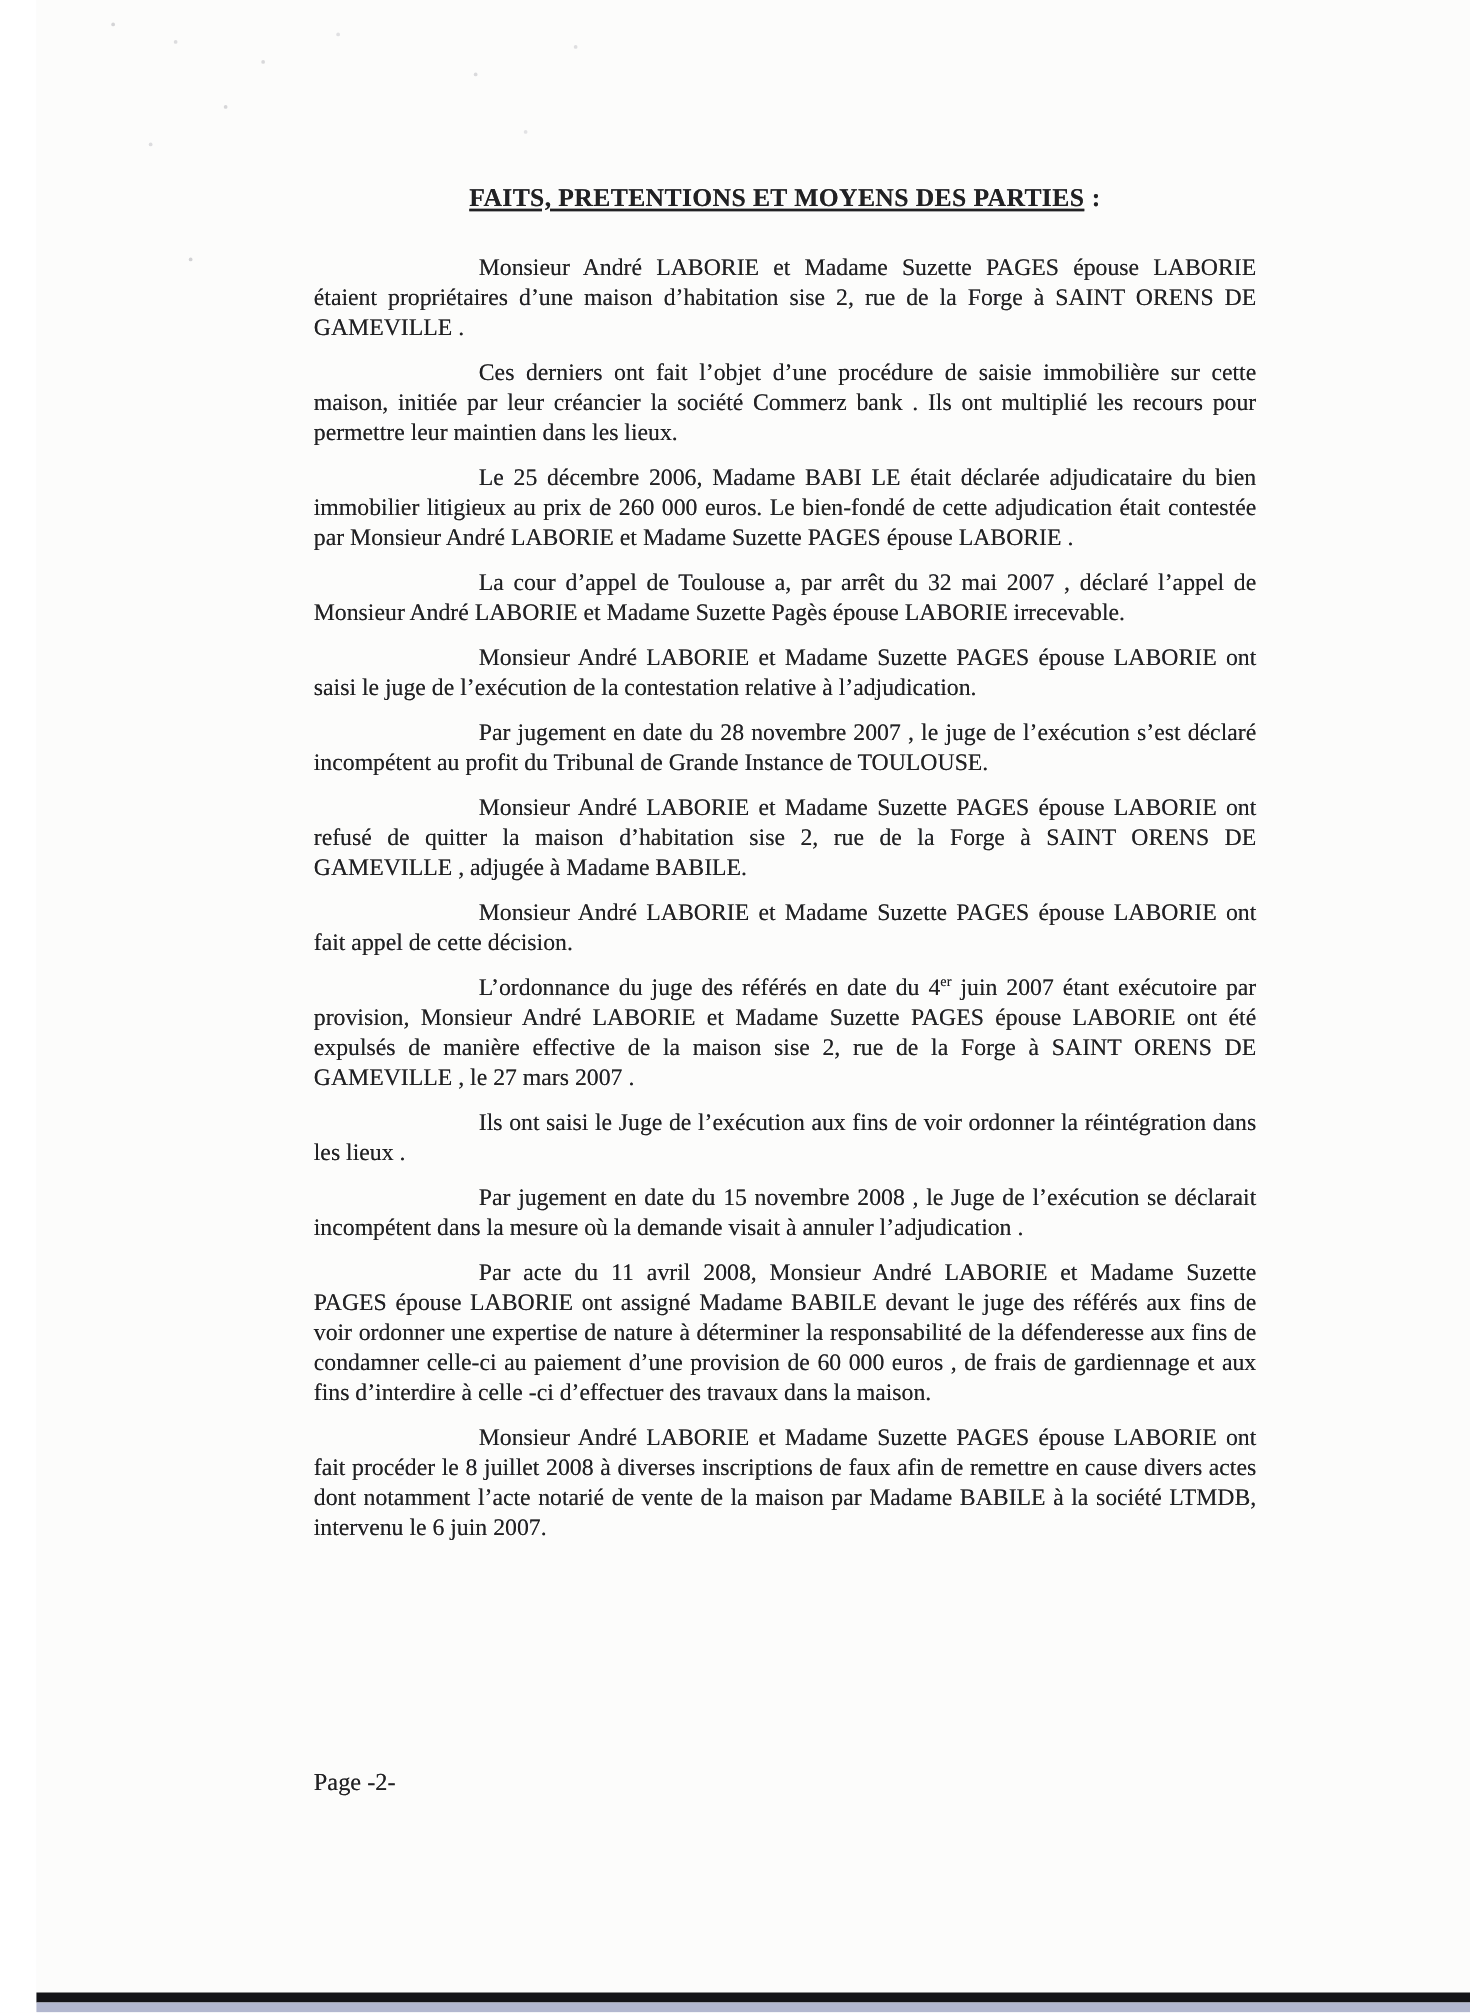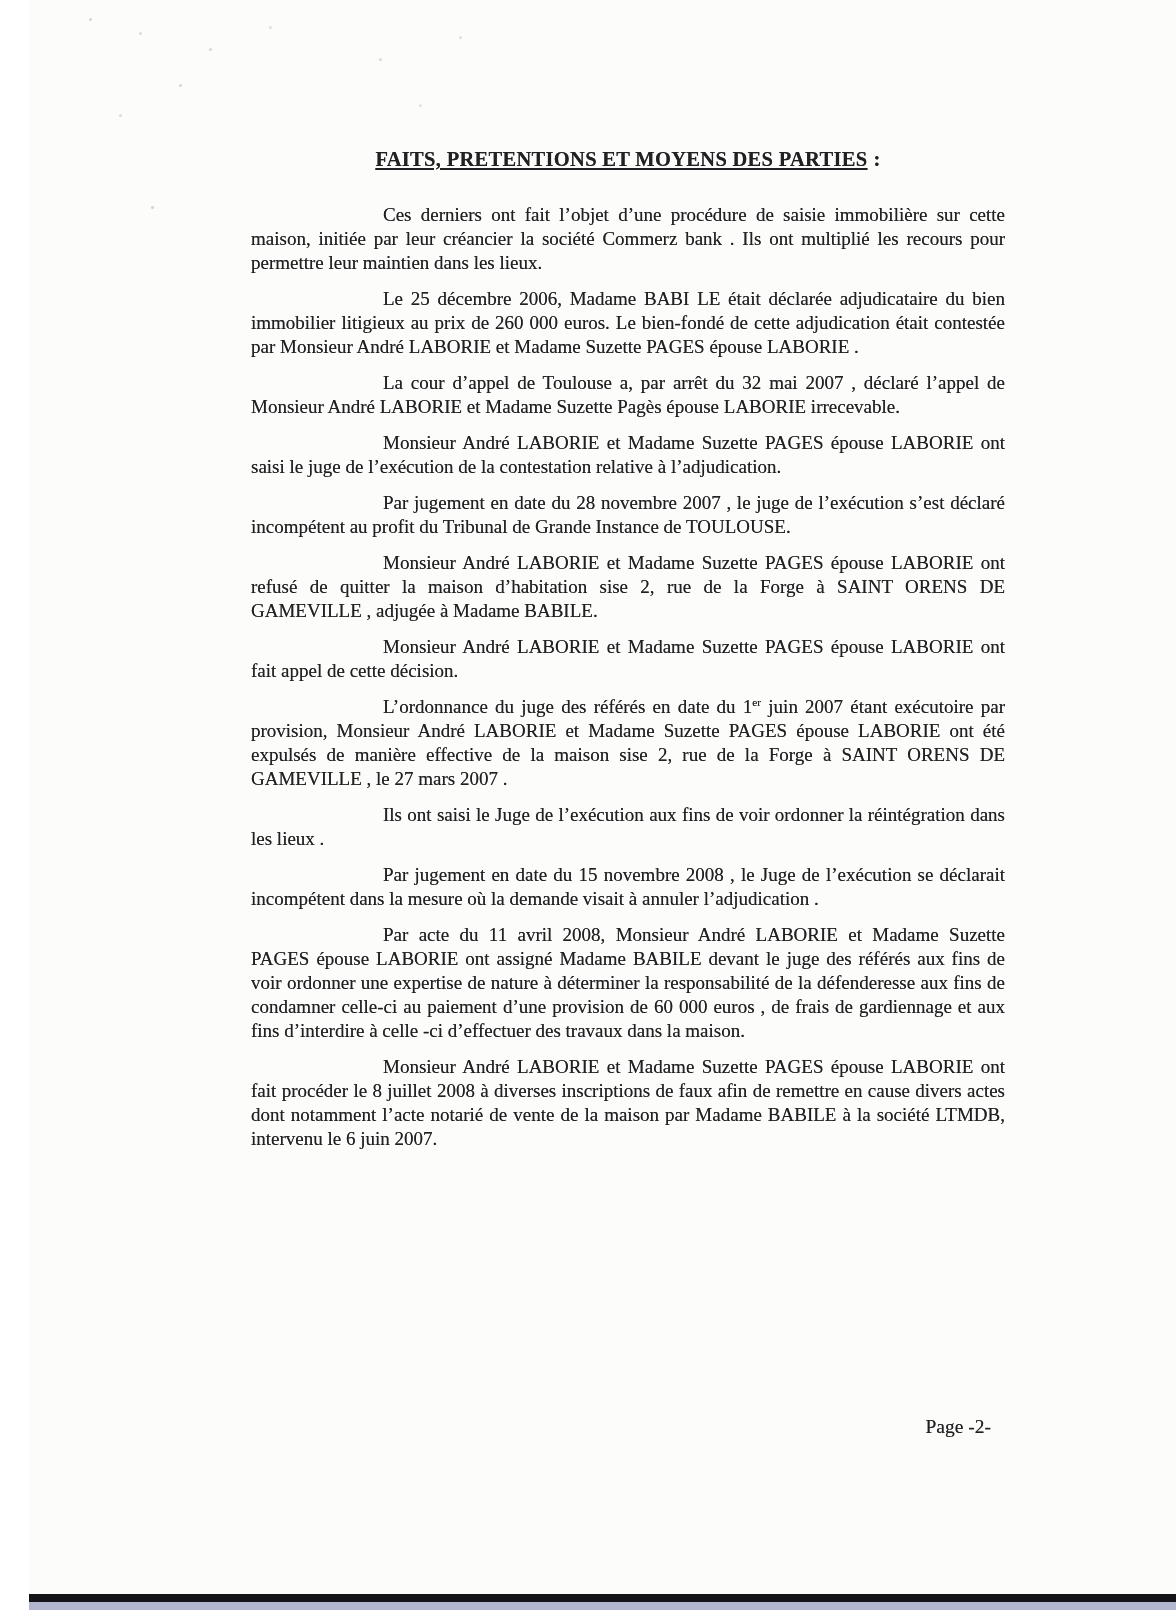--- a/index.html
+++ b/index.html
@@ -84,44 +84,45 @@
   .para sup {
     font-size: 0.6em;
     line-height: 0;
     vertical-align: super;
   }
   .page-footer {
     position: absolute;
     top: 1416px;
     left: 222px;
     width: 740px;
-    text-align: right;
+    text-align: left;
     font-size: 19.5px;
     color: #212123;
     text-shadow: 0 0 0.5px rgba(32,32,36,0.65);
   }
 </style>
 </head>
 <body>
 
 <div class="scan-page">
   <span class="scan-noise"></span>
 
   <div class="content">
     <p class="doc-title"><span class="underlined">FAITS, PRETENTIONS ET MOYENS DES PARTIES</span><span>:</span></p>
 
     <div>
+        <p class="para"><span>Monsieur André LABORIE et Madame Suzette PAGES épouse LABORIE étaient propriétaires d’une maison d’habitation sise 2, rue de la Forge à SAINT ORENS DE GAMEVILLE .</span></p>
         <p class="para"><span>Ces derniers ont fait l’objet d’une procédure de saisie immobilière sur cette maison, initiée par leur créancier la société Commerz bank . Ils ont multiplié les recours pour permettre leur maintien dans les lieux.</span></p>
         <p class="para"><span>Le 25 décembre 2006, Madame BABI LE était déclarée adjudicataire du bien immobilier litigieux au prix de 260 000 euros. Le bien-fondé de cette adjudication était contestée par Monsieur André LABORIE et Madame Suzette PAGES épouse LABORIE .</span></p>
         <p class="para"><span>La cour d’appel de Toulouse a, par arrêt du 32 mai 2007 , déclaré l’appel de Monsieur André LABORIE et Madame Suzette Pagès épouse LABORIE irrecevable.</span></p>
         <p class="para"><span>Monsieur André LABORIE et Madame Suzette PAGES épouse LABORIE ont saisi le juge de l’exécution de la contestation relative à l’adjudication.</span></p>
         <p class="para"><span>Par jugement en date du 28 novembre 2007 , le juge de l’exécution s’est déclaré incompétent au profit du Tribunal de Grande Instance de TOULOUSE.</span></p>
         <p class="para"><span>Monsieur André LABORIE et Madame Suzette PAGES épouse LABORIE ont refusé de quitter la maison d’habitation sise 2, rue de la Forge à SAINT ORENS DE GAMEVILLE , adjugée à Madame BABILE.</span></p>
         <p class="para"><span>Monsieur André LABORIE et Madame Suzette PAGES épouse LABORIE ont fait appel de cette décision.</span></p>
-        <p class="para"><span>L’ordonnance du juge des référés en date du 1</span><sup>er</sup><span> juin 2007 étant exécutoire par provision, Monsieur André LABORIE et Madame Suzette PAGES épouse LABORIE ont été expulsés de manière effective de la maison sise 2, rue de la Forge à SAINT ORENS DE GAMEVILLE , le 27 mars 2007 .</span></p>
+        <p class="para"><span>L’ordonnance du juge des référés en date du 4</span><sup>er</sup><span> juin 2007 étant exécutoire par provision, Monsieur André LABORIE et Madame Suzette PAGES épouse LABORIE ont été expulsés de manière effective de la maison sise 2, rue de la Forge à SAINT ORENS DE GAMEVILLE , le 27 mars 2007 .</span></p>
         <p class="para"><span>Ils ont saisi le Juge de l’exécution aux fins de voir ordonner la réintégration dans les lieux .</span></p>
         <p class="para"><span>Par jugement en date du 15 novembre 2008 , le Juge de l’exécution se déclarait incompétent dans la mesure où la demande visait à annuler l’adjudication .</span></p>
         <p class="para"><span>Par acte du 11 avril 2008, Monsieur André LABORIE et Madame Suzette PAGES épouse LABORIE ont assigné Madame BABILE devant le juge des référés aux fins de voir ordonner une expertise de nature à déterminer la responsabilité de la défenderesse aux fins de condamner celle-ci au paiement d’une provision de 60 000 euros , de frais de gardiennage et aux fins d’interdire à celle -ci d’effectuer des travaux dans la maison.</span></p>
         <p class="para"><span>Monsieur André LABORIE et Madame Suzette PAGES épouse LABORIE ont fait procéder le 8 juillet 2008 à diverses inscriptions de faux afin de remettre en cause divers actes dont notamment l’acte notarié de vente de la maison par Madame BABILE à la société LTMDB, intervenu le 6 juin 2007.</span></p>
       </div>
   </div>
 
   <div class="page-footer">Page -2-</div>
 
   <div class="edge-right-dark"></div>

